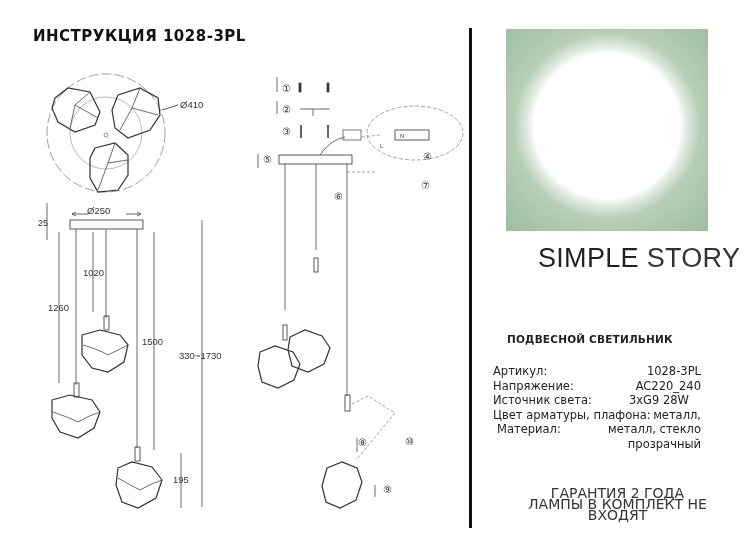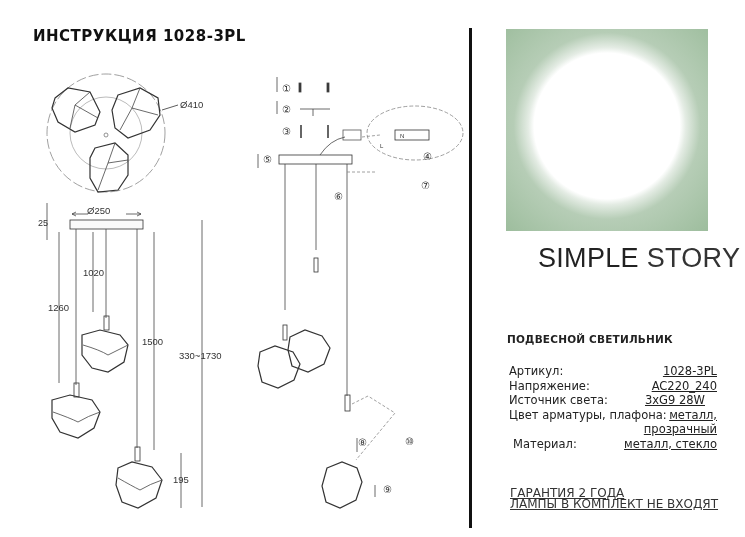--- a/index.html
+++ b/index.html
@@ -5,24 +5,24 @@
   html,body{margin:0;padding:0;background:#fff;}
   body{width:745px;height:537px;position:relative;overflow:hidden;font-family:"DejaVu Sans",sans-serif;color:#222;}
   .abs{position:absolute;}
   .title{left:33px;top:27px;font-family:"DejaVu Sans",sans-serif;font-weight:bold;font-size:15px;letter-spacing:0.5px;color:#111;}
   .divider{left:469px;top:28px;width:3px;height:500px;background:#111;}
   .hero{left:506px;top:29px;width:202px;height:202px;background:radial-gradient(circle at 50% 48%, #ffffff 0%, #ffffff 50%, #e4ece4 54%, #b6cdb6 64%, #9dbd9d 100%);}
   .brand{left:506px;top:243px;font-family:"Liberation Sans",sans-serif;font-size:27px;color:#222;letter-spacing:0.3px;margin-left:32px;}
   .brand .b1{font-weight:normal;}
   .brand .b2{font-weight:300;color:#333;}
   .ptype{left:507px;top:323px;font-size:10.5px;font-weight:bold;color:#222;letter-spacing:0.2px;margin-top:10px;}
-  .specs{left:509px;top:364px;width:208px;font-size:11.5px;line-height:14.5px;color:#222;}
+  .specs{left:493px;top:364px;width:208px;font-size:11.5px;line-height:14.5px;color:#222;}
   .row{display:flex;justify-content:space-between;}
-  .row .v{text-decoration:underline;}
-  .warranty{left:510px;top:488px;width:215px;text-align:left;font-size:12px;line-height:11px;color:#333;text-decoration:underline;}
+  .row .v{}
+  .warranty{left:510px;top:488px;width:215px;text-align:center;font-size:14px;line-height:11px;color:#333;}
   svg text{font-family:"Liberation Sans",sans-serif;}
 </style>
 </head>
 <body>
 
 <div class="abs title">ИНСТРУКЦИЯ 1028-3PL</div>
 <div class="abs divider"></div>
 
 <svg class="abs" style="left:0;top:0" width="470" height="537">
 
@@ -144,26 +144,26 @@
       <span class="v">AC220_240</span>
     </div>
   <div class="row">
       <span>Источник света:</span>
       <span class="v" style="padding-right:12px">3xG9 28W</span>
     </div>
   <div class="row">
       <span>Цвет арматуры, плафона:</span>
       <span class="v">металл,</span>
     </div>
+  <div class="row" style="padding-left:4px">
+      <span>Материал:</span>
+      <span class="v">металл, стекло</span>
+    </div>
   <div class="row">
       <span></span>
       <span class="v">прозрачный</span>
-    </div>
-  <div class="row" style="padding-left:4px">
-      <span>Материал:</span>
-      <span class="v">металл, стекло</span>
     </div>
 </div>
 
 <div class="abs warranty">
   <div>ГАРАНТИЯ 2 ГОДА</div>
   <div>ЛАМПЫ В КОМПЛЕКТ НЕ ВХОДЯТ</div>
 </div>
 
 </body></html>

